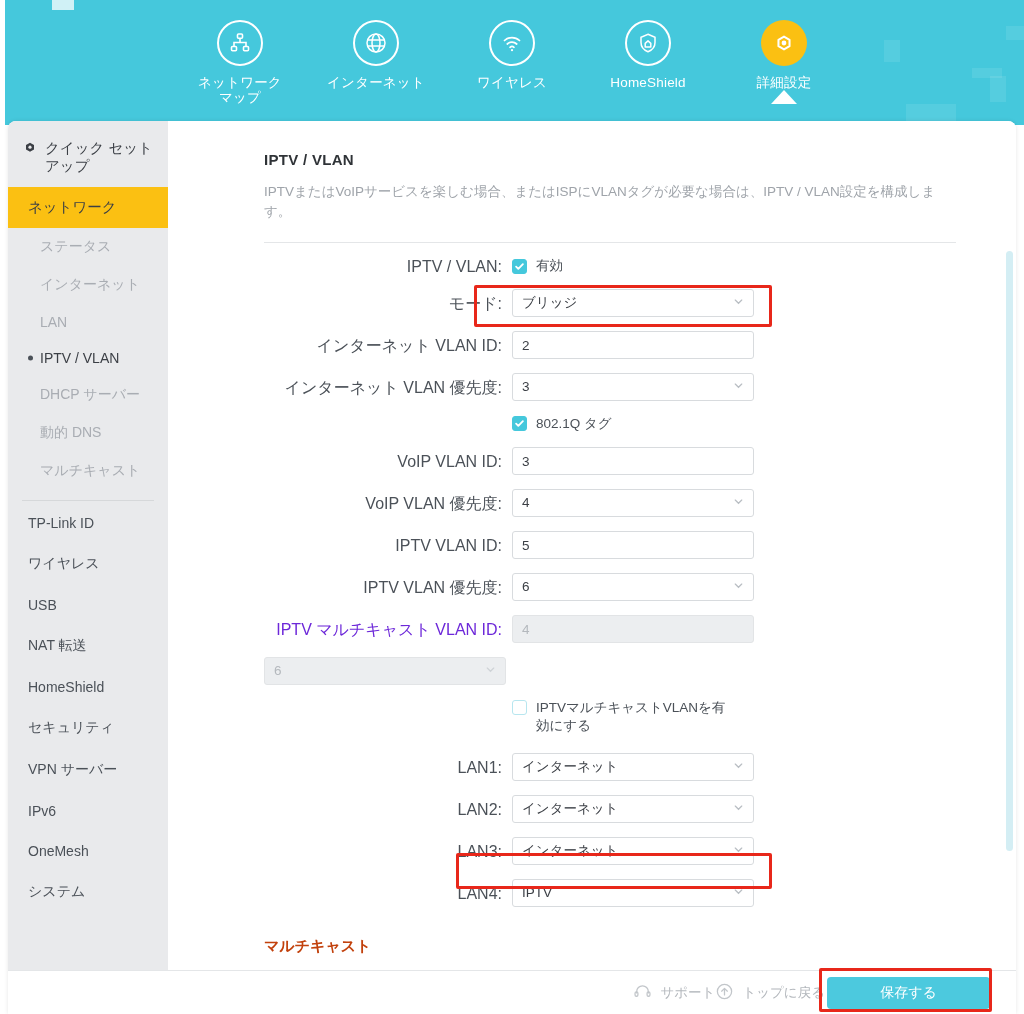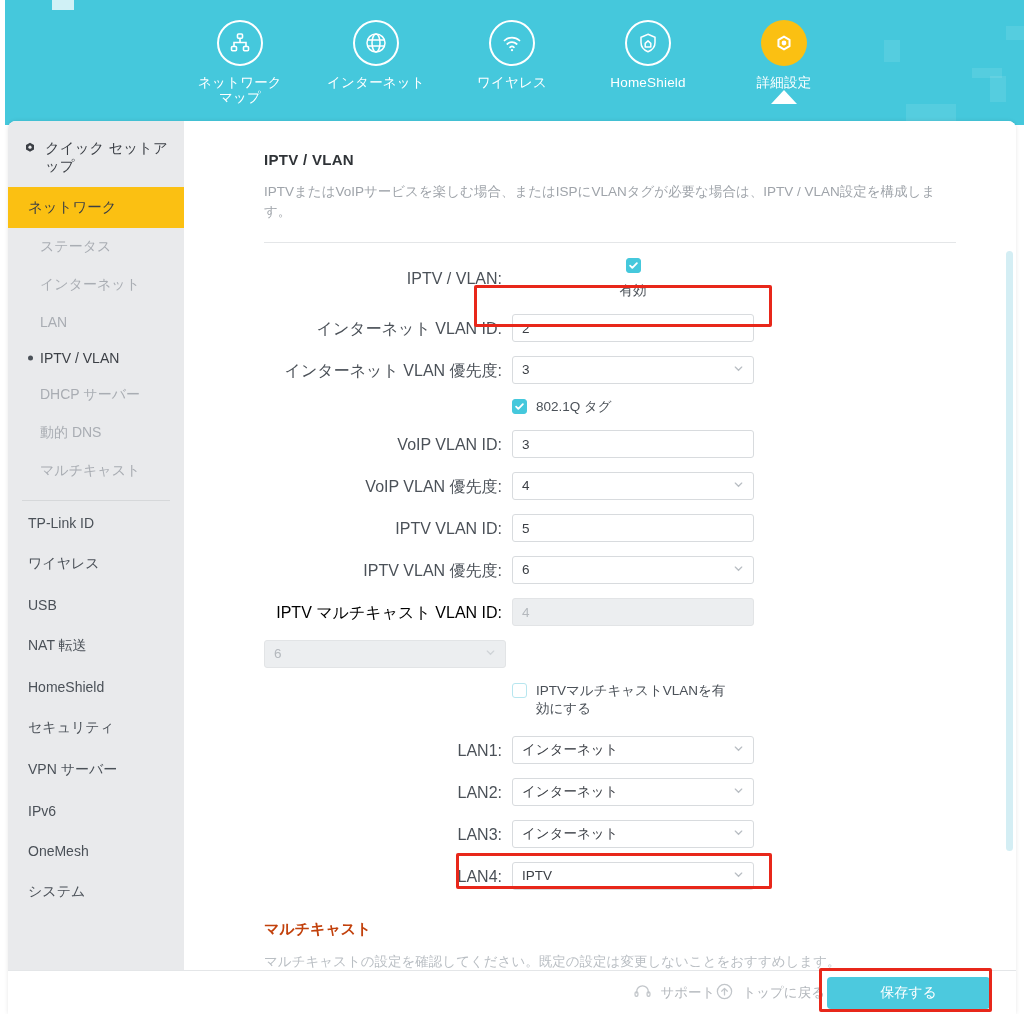--- a/index.html
+++ b/index.html
@@ -56,21 +56,21 @@
   }
 
   
   .card{
     position:absolute; left:8px; top:121px; width:1008px; height:893px;
     background:#ffffff; border-radius:8px 8px 0 0;
     box-shadow:0 0 4px rgba(0,0,0,.10);
     overflow:hidden;
   }
   .sidebar{
-    position:absolute; left:0; top:0; width:176px; height:893px;
+    position:absolute; left:0; top:0; width:160px; height:893px;
     background:#e9eaec;
   }
   .side-quick{
     display:flex; align-items:flex-start; gap:7px;
     padding:18px 10px 12px 14px; color:#3b3f45; font-size:14.5px; line-height:18px;
   }
   .gear-glyph{ flex:0 0 auto; margin-top:1px; }
   .side-top{
     background:#fbc012; color:#3b3f45; font-size:14.5px;
     padding:11px 0 11px 20px; font-weight:400;
@@ -99,21 +99,21 @@
     margin-top:14px; font-size:13.5px; color:#9fa4aa; line-height:20px; max-width:672px;
   }
   .hr{ height:1px; background:#e4e6e8; margin:20px 0 0 0; }
 
   
   .frow{ display:flex; align-items:center; margin-top:14px; position:relative; }
   .flabel{
     width:248px; text-align:right; padding-right:10px;
     font-size:16px; color:#4b5158; line-height:17px;
   }
-  .flabel.dim{ color:#000000; }
+  .flabel.dim{ color:#6d28d9; }
   .fctl{ width:242px; position:relative; }
   .inp{
     width:242px; height:28px; border:1px solid #d8dbde; border-radius:3px;
     background:#ffffff; font-size:13.5px; color:#3b3f45;
     padding:0 28px 0 9px; line-height:26px; outline:none;
     font-family:inherit;
   }
   .inp.dis{ background:#eceef0; color:#b4b8bd; border-color:#e2e4e6; }
   .sel{
     width:242px; height:28px; border:1px solid #d8dbde; border-radius:3px;
@@ -303,30 +303,43 @@
   </div>
 
   <div class="content">
 
     <div class="sec-title">IPTV / VLAN</div>
     <div class="sec-desc">IPTVまたはVoIPサービスを楽しむ場合、またはISPにVLANタグが必要な場合は、IPTV / VLAN設定を構成します。</div>
     <div class="hr"></div>
 
     <div class="frow">
       <div class="flabel">IPTV / VLAN:</div>
-      <div class="fctl" style="display:flex;align-items:center;gap:9px;flex-direction:column;">
+      <div class="fctl" style="display:flex;align-items:center;gap:9px;">
         <span class="cbox">
           <svg width="11" height="11" viewBox="0 0 12 12" fill="none" stroke="#ffffff" stroke-width="2" stroke-linecap="round" stroke-linejoin="round">
             <path d="M2.3 6.2l2.4 2.4 5-5.2"></path>
           </svg>
         </span>
         <span class="cblabel">有効</span>
       </div>
     </div>
 
+    <div class="frow">
+      <div class="flabel">モード:</div>
+      <div class="fctl">
+        <div class="sel">
+          <span>ブリッジ</span>
+        </div>
+        <span class="chev">
+          <svg width="13" height="13" viewBox="0 0 16 16" fill="none" stroke="currentColor" stroke-width="1.5" stroke-linecap="round">
+              <path d="M4 6.2l4 4 4-4"></path>
+            </svg>
+        </span>
+      </div>
+    </div>
 
     <div class="frow">
       <div class="flabel">インターネット VLAN ID:</div>
       <div class="fctl">
         <input class="inp" type="text" value="2" style="">
       </div>
     </div>
 
     <div class="frow">
       <div class="flabel">インターネット VLAN 優先度:</div>

